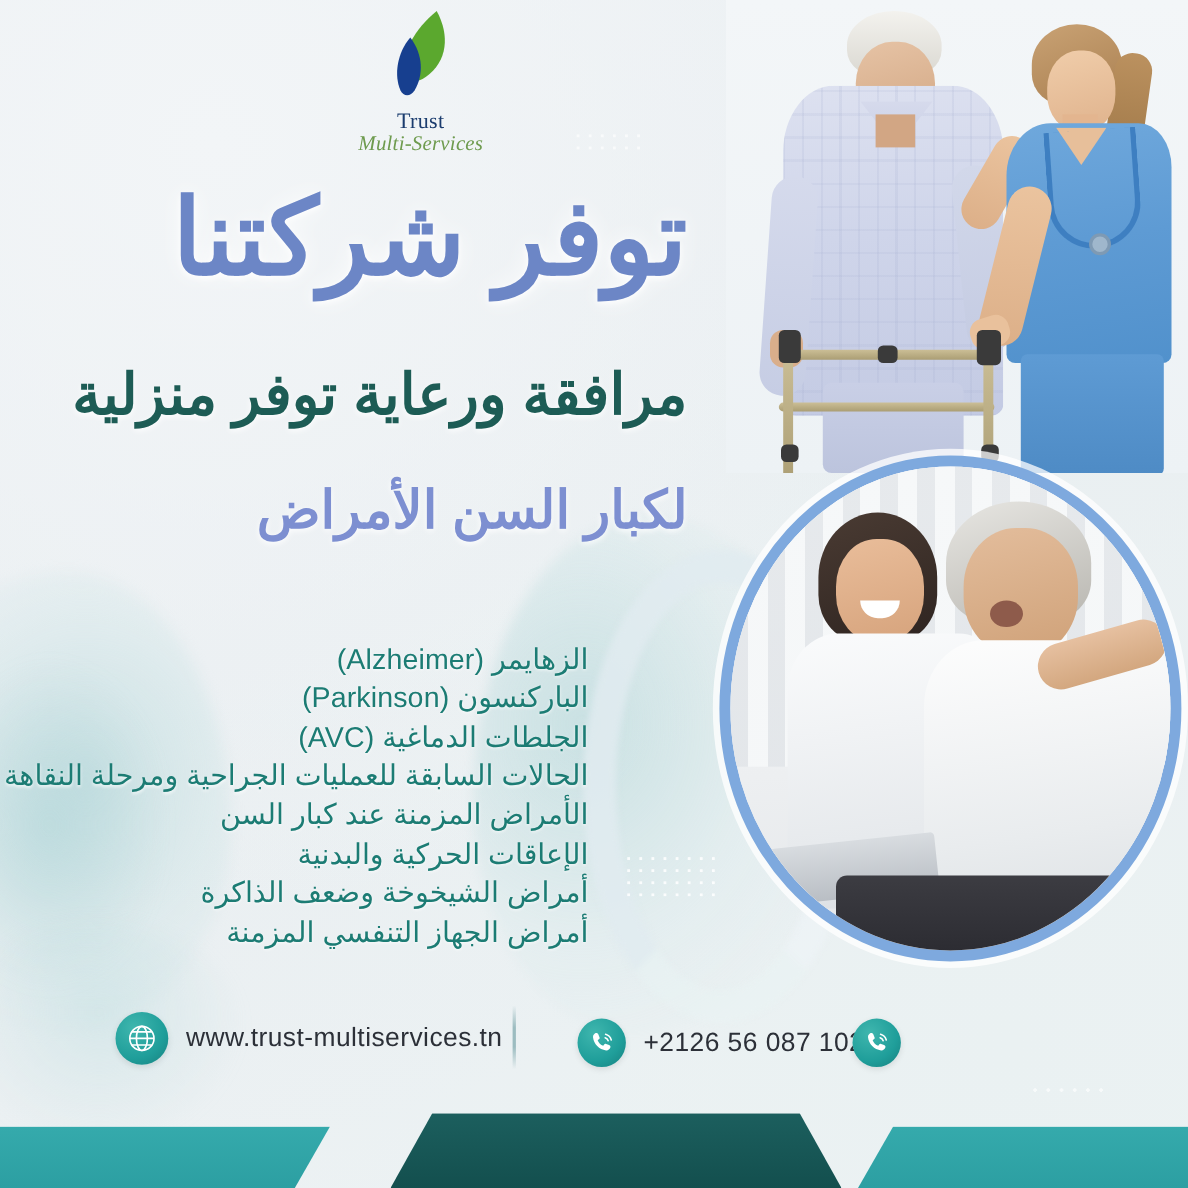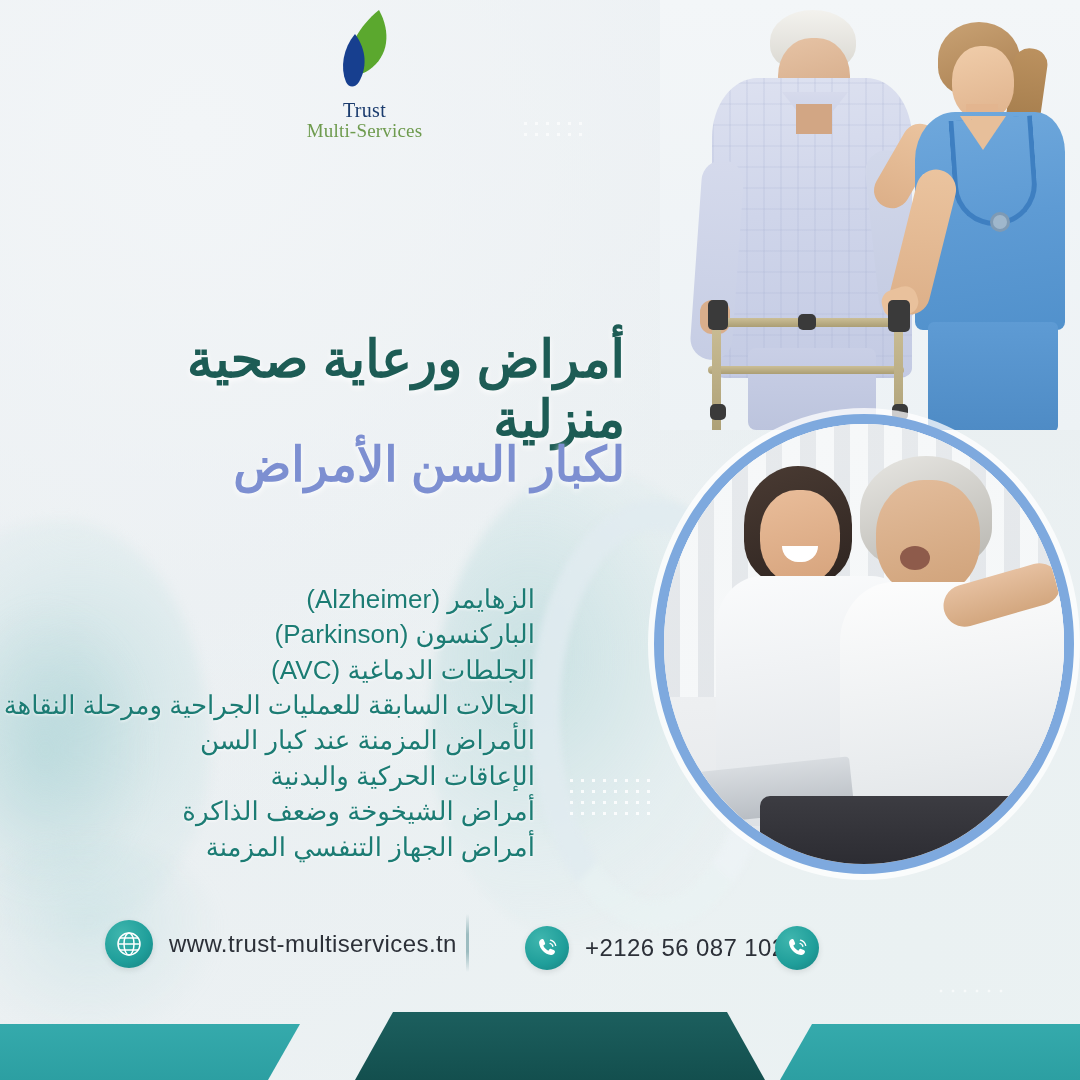--- a/index.html
+++ b/index.html
@@ -75,34 +75,35 @@
   .dots-br {
     position:absolute; left:935px; top:985px;
     width:75px; height:16px;
     background-image:radial-gradient(rgba(255,255,255,.85) 1.5px, transparent 1.6px);
     background-size:12px 12px;
     opacity:.75;
   }
 
   
   .logo {
-    position:absolute; left:272px; top:6px;
+    position:absolute; left:290px; top:6px;
     width:185px; height:140px;
     text-align:center;
   }
   .logo svg { display:block; margin:0 auto; }
   .logo-name {
     font-family:"Liberation Serif", serif;
     font-size:20px; color:#1B3C6E; line-height:1.05;
     letter-spacing:.3px; margin-top:2px;
   }
   .logo-sub {
     font-family:"Liberation Serif", serif;
     font-size:19px; color:#6E9B4E; line-height:1.05;
     letter-spacing:.2px;
+    font-style:italic;
   }
 
   
   .photo-top {
     position:absolute; right:0; top:0;
     width:420px; height:430px;
     overflow:hidden;
   }
   .photo-top .bg { position:absolute; inset:0; background:linear-gradient(180deg,#F3F6F8 0%, #EDF2F5 100%); }
 
@@ -350,21 +351,24 @@
 
   <div class="logo">
     <svg width="92" height="92" viewBox="0 0 92 92">
       <path d="M60 4 C72 26 70 50 50 64 C40 71 32 68 30 60 C27 44 40 20 60 4 Z" fill="#5BA82E"></path>
       <path d="M36 28 C48 44 48 62 40 76 C36 82 30 82 27 76 C21 62 24 42 36 28 Z" fill="#173F8F"></path>
     </svg>
     <div class="logo-name">Trust</div>
     <div class="logo-sub">Multi-Services</div>
   </div>
 
-  <div class="h2">أمراض ورعاية صحية منزلية</div>
+  <div class="head-wrap">
+    <div class="h1">توفر شركتنا</div>
+  </div>
+  <div class="h2">مرافقة ورعاية توفر منزلية</div>
   <div class="h3">لكبار السن الأمراض</div>
 
   <ul class="svc" id="svc-list">
       <li>الزهايمر (Alzheimer)</li>
       <li>الباركنسون (Parkinson)</li>
       <li>الجلطات الدماغية (AVC)</li>
       <li>الحالات السابقة للعمليات الجراحية ومرحلة النقاهة</li>
       <li>الأمراض المزمنة عند كبار السن</li>
       <li>الإعاقات الحركية والبدنية</li>
       <li>أمراض الشيخوخة وضعف الذاكرة</li>

